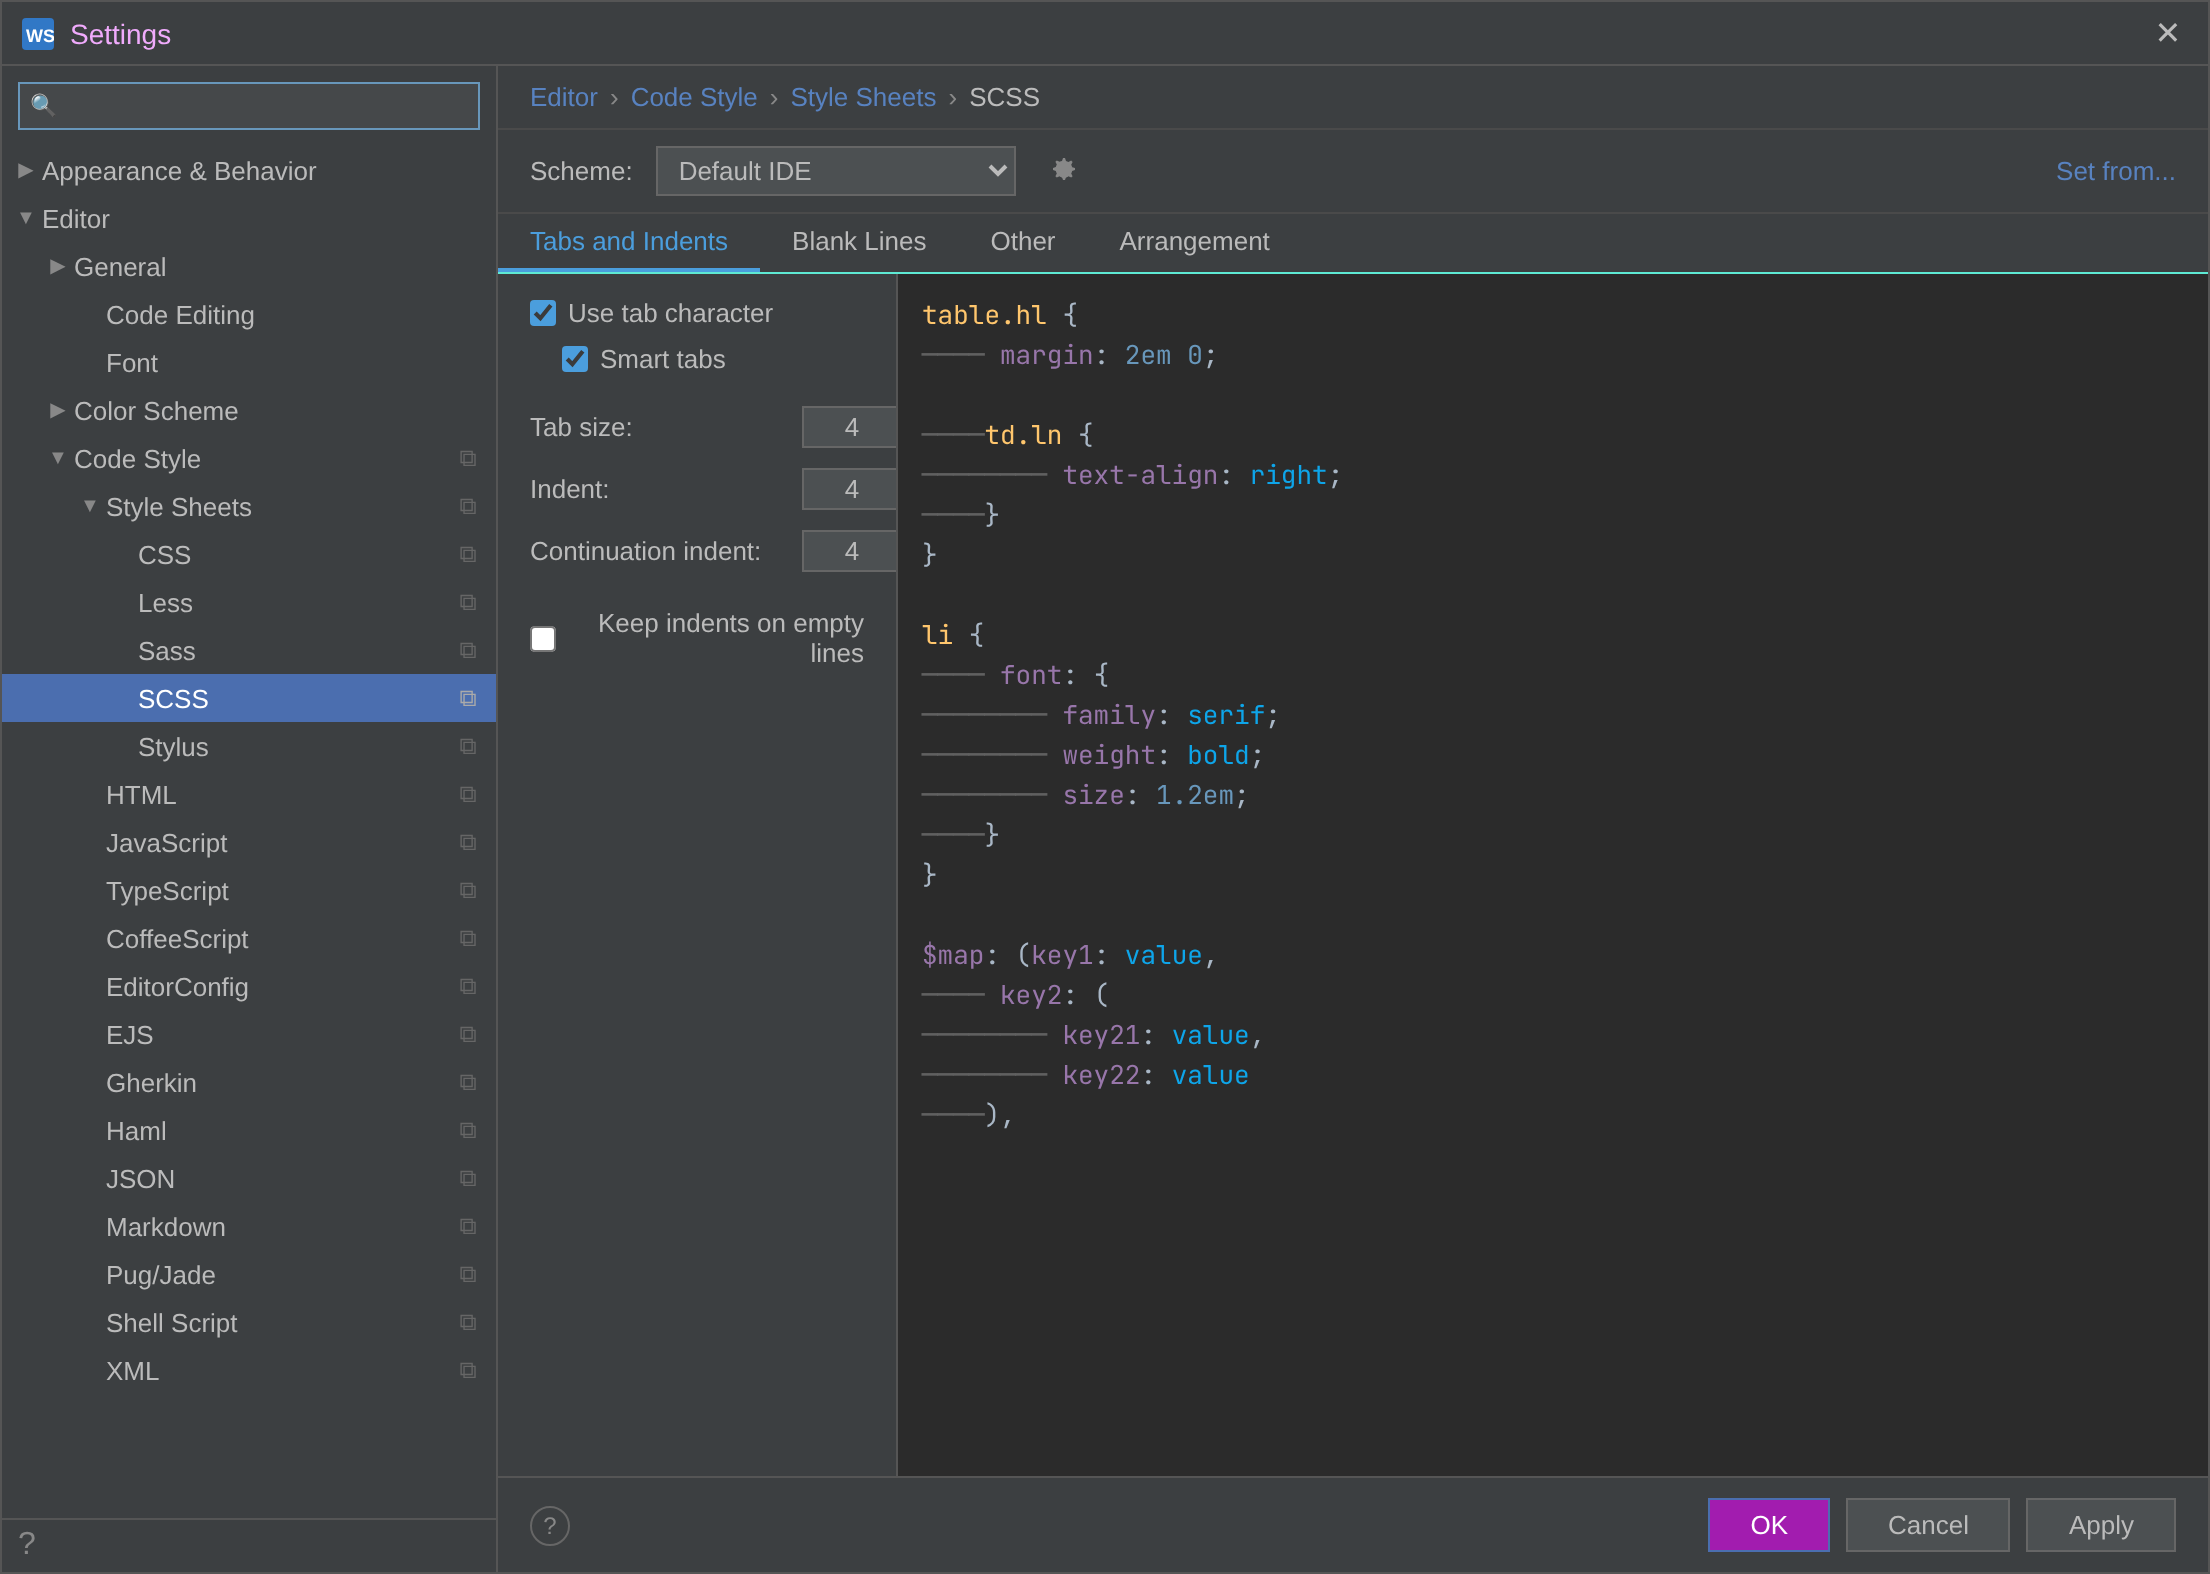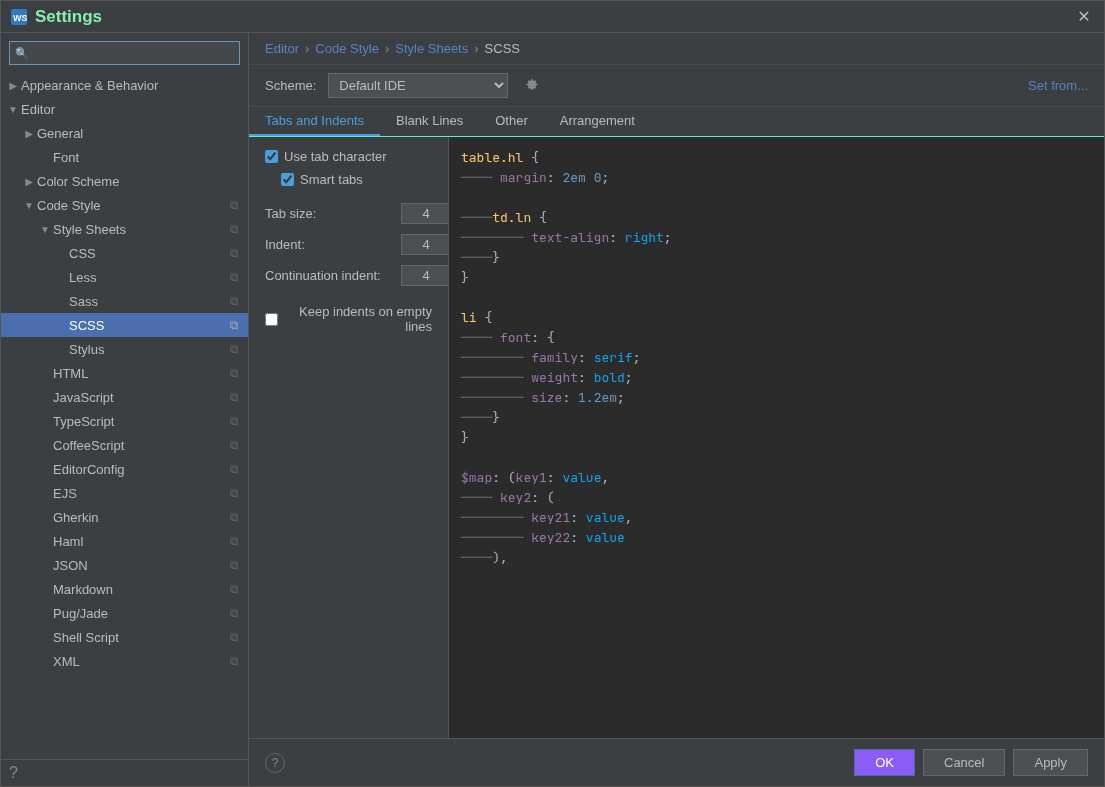--- a/index.html
+++ b/index.html
@@ -39,23 +39,22 @@
       display: flex;
       align-items: center;
       justify-content: center;
       color: #6897bb;
       font-weight: bold;
       font-size: 11px;
     }
 
     .title-bar-title {
       flex: 1;
-      color: #86efac;
-      font-size: 17px;
-      font-weight: bold;
+      color: #f0abfc;
+      font-size: 14px;
     }
 
     .title-bar-close {
       width: 20px;
       height: 20px;
       display: flex;
       align-items: center;
       justify-content: center;
       cursor: pointer;
       color: #bbbbbb;
@@ -358,21 +357,21 @@
     .footer-btn {
       padding: 5px 20px;
       font-size: 13px;
       cursor: pointer;
       border: 1px solid #666;
       background: #4c5052;
       color: #bbbbbb;
     }
 
     .footer-btn.primary {
-      background: #8b5cf6;
+      background: #a21caf;
       border-color: #4b6eaf;
       color: #ffffff;
     }
 
     .help-btn {
       width: 20px;
       height: 20px;
       border-radius: 50%;
       border: 1px solid #666;
       background: transparent;
@@ -422,20 +421,25 @@
           <div class="tree-arrow">▼</div>
           <span class="tree-label">Editor</span>
         </div>
 
         <div class="tree-item">
           <div class="tree-indent" style="width:20px"></div>
           <div class="tree-arrow">▶</div>
           <span class="tree-label">General</span>
         </div>
 
+        <div class="tree-item">
+          <div class="tree-indent" style="width:36px"></div>
+          <div class="tree-arrow"></div>
+          <span class="tree-label">Code Editing</span>
+        </div>
 
         <div class="tree-item">
           <div class="tree-indent" style="width:36px"></div>
           <div class="tree-arrow"></div>
           <span class="tree-label">Font</span>
         </div>
 
         <div class="tree-item">
           <div class="tree-indent" style="width:20px"></div>
           <div class="tree-arrow">▶</div>

